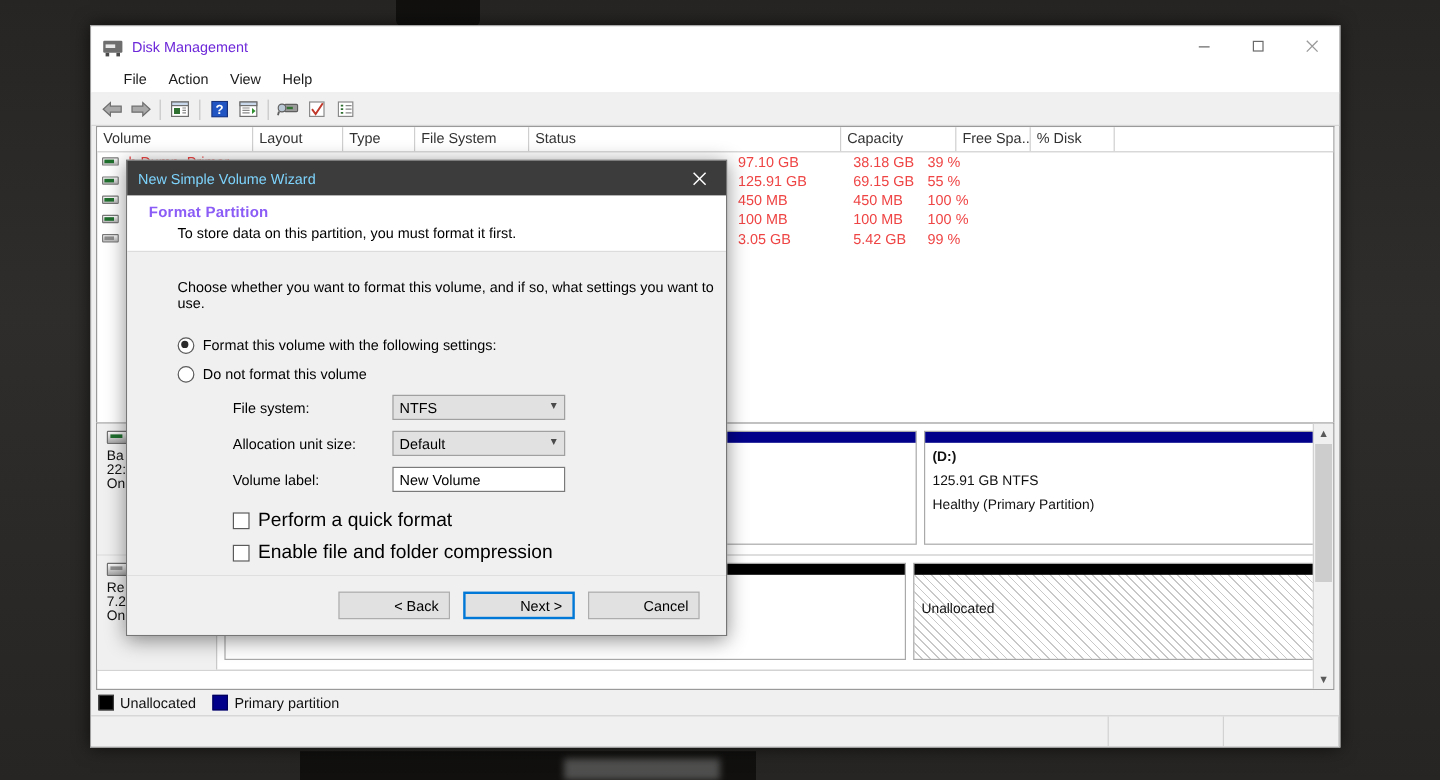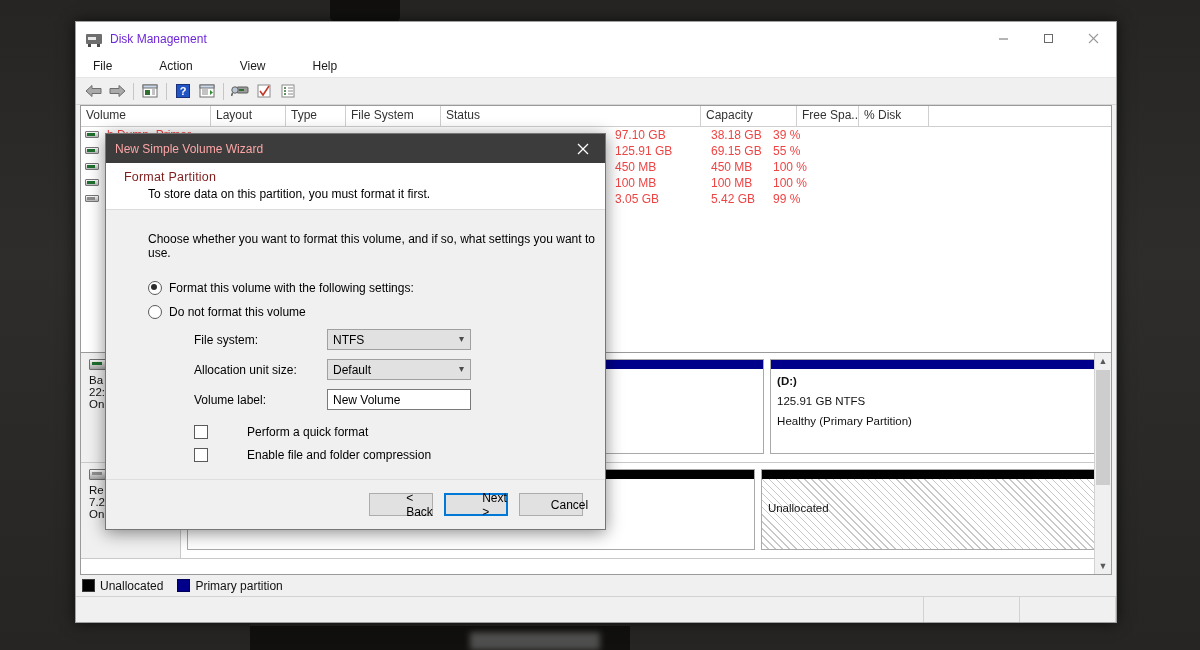--- a/index.html
+++ b/index.html
@@ -44,23 +44,22 @@
   .title-icon .slot { position:absolute; left:2px; top:6px; width:8px; height:3px; background:#e9e9e9;}
   .title-icon .foot { position:absolute; left:2px; top:13px; width:3px; height:3px; background:#4a4a4a;}
   .title-icon .foot2 { position:absolute; left:11px; top:13px; width:3px; height:3px; background:#4a4a4a;}
   .title-text { font-size: 12px; color: #6d28d9; }
   .win-controls { position:absolute; right:0; top:0; height:33px; display:flex; }
   .win-btn { width:45px; height:33px; display:flex; align-items:center; justify-content:center; color:#6a6a6a; font-size:12px;}
   .win-btn svg { display:block; }
 
   .menubar {
     height: 22px; background:#ffffff; display:flex; align-items:center;
-    padding-left: 8px; flex:0 0 auto;
+    padding-left: 18px; flex:0 0 auto;
     border-bottom: 1px solid #e6e6e6;
-    gap: 29px;
   }
   .menu-item { font-size:12px; color:#1a1a1a; padding: 2px 9px; }
 
   .toolbar {
     height: 26px; background:#f0f0f0; display:flex; align-items:center;
     padding-left: 5px; flex:0 0 auto; border-bottom:1px solid #d6d6d6;
   }
   .tb-btn { width:24px; height:22px; display:flex; align-items:center; justify-content:center; }
   .tb-sep { width:1px; height:17px; background:#c6c6c6; margin:0 4px; }
 
@@ -116,24 +115,24 @@
   
   #wizard {
     position:absolute; left:105px; top:133px;
     width:499px; height:395px;
     background:#f0f0f0;
     border:1px solid #767676;
     box-shadow: 0 3px 16px rgba(0,0,0,.45);
     display:flex; flex-direction:column;
   }
   .wz-title { height:29px; background:#3c3c3c; display:flex; align-items:center; flex:0 0 auto; }
-  .wz-title .t { font-size:12px; color:#fca5a5; margin-left:9px; }
+  .wz-title .t { font-size:12px; color:#7dd3fc; margin-left:9px; }
   .wz-close { margin-left:auto; width:45px; height:29px; display:flex; align-items:center; justify-content:center; color:#fff; }
   .wz-head { background:#fff; height:47px; flex:0 0 auto; border-bottom:1px solid #dcdcdc; padding:7px 0 0 18px; box-sizing:border-box;}
-  .wz-head h1 { margin:0; font-size:12.5px; font-weight:normal; color:#7f1d1d; letter-spacing:.2px;}
+  .wz-head h1 { margin:0; font-size:12.5px; font-weight:bold; color:#8b5cf6; letter-spacing:.2px;}
   .wz-head p { margin:3px 0 0 24px; font-size:12px; color:#000; }
   .wz-body { flex:1 1 auto; background:#f0f0f0; padding:22px 0 0 42px; box-sizing:border-box; position:relative;}
   .intro { font-size:12px; color:#000; margin-bottom:21px; }
   .radio-line { display:flex; align-items:center; font-size:12px; color:#000; margin-bottom:10px; }
   .radio {
     width:12px; height:12px; border-radius:50%; border:1px solid #5a5a5a;
     background:#fff; margin-right:7px; flex:0 0 auto; position:relative;
   }
   .radio.on:after {
     content:''; position:absolute; left:2px; top:2px; width:6px; height:6px;
@@ -144,26 +143,26 @@
   .combo {
     width:144px; height:21px; background:#e1e1e1; border:1px solid #a0a0a0;
     display:flex; align-items:center; box-sizing:border-box; font-size:12px; color:#000;
     padding-left:5px; position:relative;
   }
   .combo .chev { position:absolute; right:6px; top:4px; color:#4a4a4a; font-size:10px; line-height:10px; }
   .textbox {
     width:144px; height:21px; background:#fff; border:1px solid #7a7a7a;
     display:flex; align-items:center; box-sizing:border-box; font-size:12px; color:#000; padding-left:5px;
   }
-  .cbrow { display:flex; align-items:center; font-size:12px; color:#000; margin:0 0 9px 46px;gap:32px; }
+  .cbrow { display:flex; align-items:center; font-size:16px; color:#000; margin:0 0 9px 46px; }
   .cbrow.first { margin-top:15px; }
   .checkbox { width:12px; height:12px; border:1px solid #5a5a5a; background:#fff; margin-right:7px; flex:0 0 auto;}
   .wz-foot { height:49px; flex:0 0 auto; background:#f0f0f0; border-top:1px solid #dfdfdf; display:flex; align-items:center; justify-content:flex-end; padding-right:22px; gap:11px;}
   .btn {
-    width:64px; height:23px; background:#e1e1e1; border:1px solid #adadad;
+    width:93px; height:23px; background:#e1e1e1; border:1px solid #adadad;
     font-size:12px; color:#000; display:flex; align-items:center; justify-content:center;
     box-sizing:border-box;
     padding-left:37px;
   }
   .btn.default { border:2px solid #0078d7; }
 </style>
 </head>
 <body>
 
 <div id="desktop">

